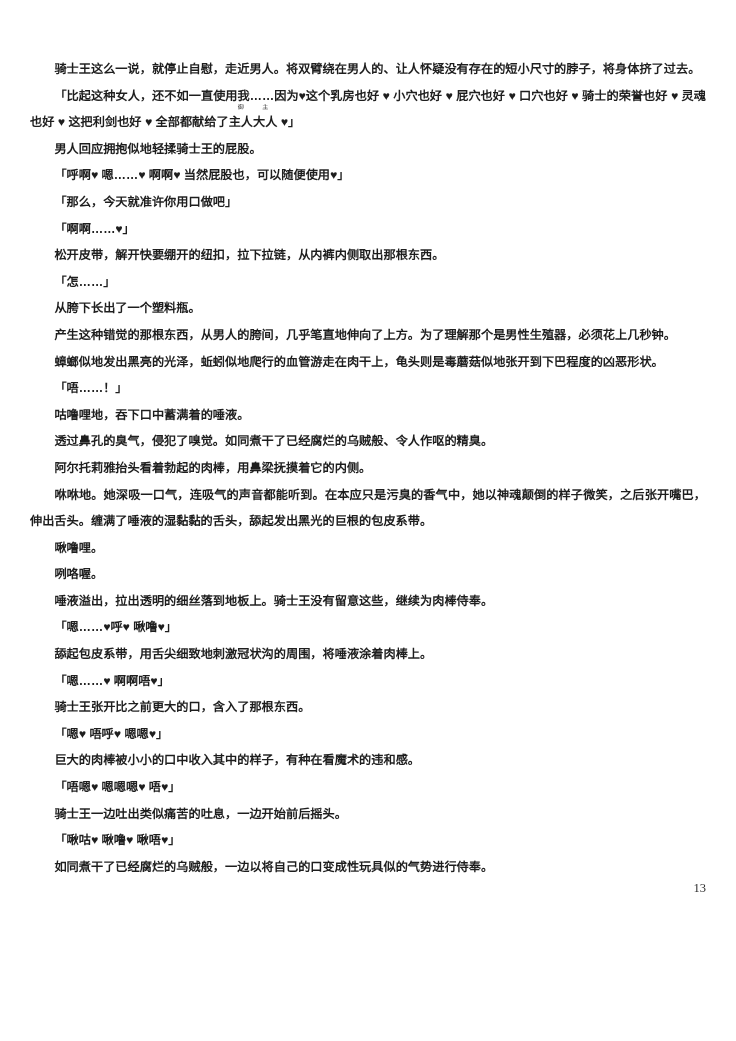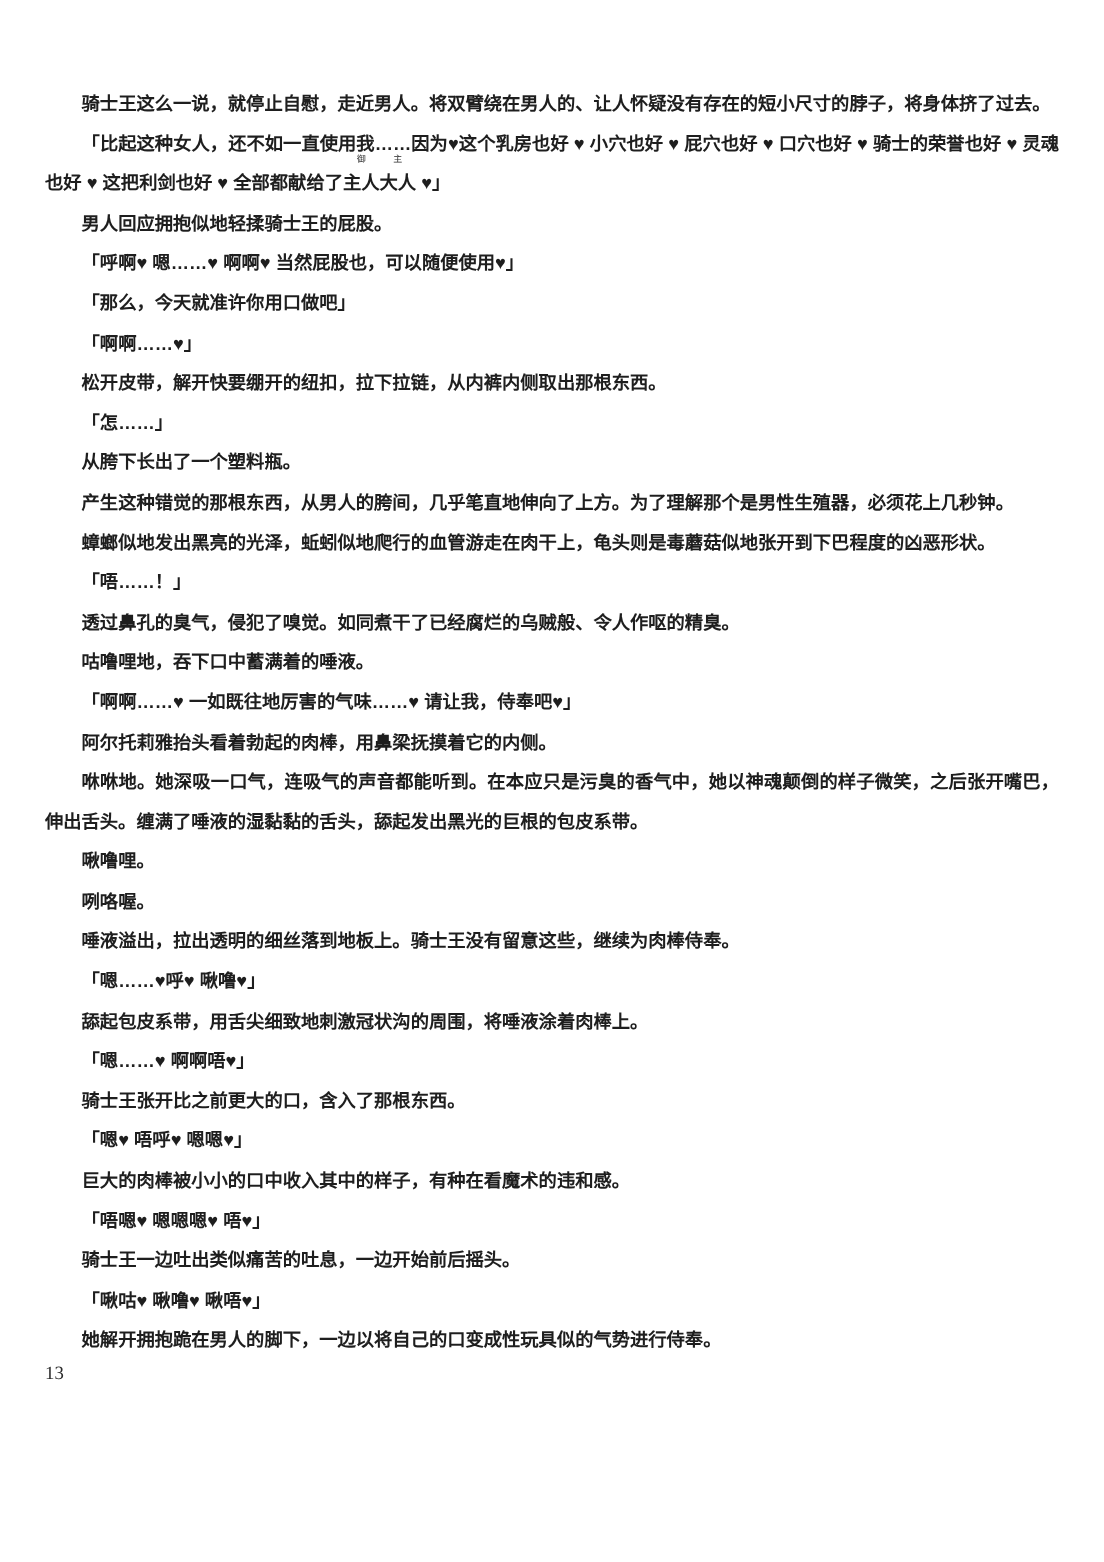--- a/index.html
+++ b/index.html
@@ -42,21 +42,21 @@
     top: -5px;
     right: -3px;
     font-size: 6px;
     line-height: 6px;
     font-weight: 400;
     color: #2a2a2a;
     letter-spacing: 0;
   }
   .page-number {
     margin-top: 0;
-    text-align: left;
+    text-align: right;
     font-family: "Liberation Serif", serif;
     font-size: 12.5px;
     line-height: 16px;
     color: #2b2b2b;
     font-weight: 400;
   }
 </style>
 </head>
 <body>
 
@@ -72,34 +72,33 @@
     <p>男人回应拥抱似地轻揉骑士王的屁股。</p>
     <p>「呼啊♥ 嗯……♥ 啊啊♥ 当然屁股也，可以随便使用♥」</p>
     <p>「那么，今天就准许你用口做吧」</p>
     <p>「啊啊……♥」</p>
     <p>松开皮带，解开快要绷开的纽扣，拉下拉链，从内裤内侧取出那根东西。</p>
     <p>「怎……」</p>
     <p>从胯下长出了一个塑料瓶。</p>
     <p>产生这种错觉的那根东西，从男人的胯间，几乎笔直地伸向了上方。为了理解那个是男性生殖器，必须花上几秒钟。</p>
     <p>蟑螂似地发出黑亮的光泽，蚯蚓似地爬行的血管游走在肉干上，龟头则是毒蘑菇似地张开到下巴程度的凶恶形状。</p>
     <p>「唔……！」</p>
+    <p>咕噜哩地，吞下口中蓄满着的唾液。</p>
     <p>透过鼻孔的臭气，侵犯了嗅觉。如同煮干了已经腐烂的乌贼般、令人作呕的精臭。</p>
-    <p>咕噜哩地，吞下口中蓄满着的唾液。</p>
-    <p>「啊啊……♥ 一如既往地厉害的气味……♥ 请让我，侍奉吧♥」</p>
     <p>阿尔托莉雅抬头看着勃起的肉棒，用鼻梁抚摸着它的内侧。</p>
     <p>咻咻地。她深吸一口气，连吸气的声音都能听到。在本应只是污臭的香气中，她以神魂颠倒的样子微笑，之后张开嘴巴，伸出舌头。缠满了唾液的湿黏黏的舌头，舔起发出黑光的巨根的包皮系带。</p>
     <p>啾噜哩。</p>
     <p>咧咯喔。</p>
     <p>唾液溢出，拉出透明的细丝落到地板上。骑士王没有留意这些，继续为肉棒侍奉。</p>
     <p>「嗯……♥呼♥ 啾噜♥」</p>
     <p>舔起包皮系带，用舌尖细致地刺激冠状沟的周围，将唾液涂着肉棒上。</p>
     <p>「嗯……♥ 啊啊唔♥」</p>
     <p>骑士王张开比之前更大的口，含入了那根东西。</p>
     <p>「嗯♥ 唔呼♥ 嗯嗯♥」</p>
     <p>巨大的肉棒被小小的口中收入其中的样子，有种在看魔术的违和感。</p>
     <p>「唔嗯♥ 嗯嗯嗯♥ 唔♥」</p>
     <p>骑士王一边吐出类似痛苦的吐息，一边开始前后摇头。</p>
     <p>「啾咕♥ 啾噜♥ 啾唔♥」</p>
-    <p>她解开拥抱跪在男人的脚下，一边以将自己的口变成性玩具似的气势进行侍奉。</p>
+    <p>如同煮干了已经腐烂的乌贼般，一边以将自己的口变成性玩具似的气势进行侍奉。</p>
 
     <div class="page-number">13</div>
   </div>
 </div>
 
 </body></html>

